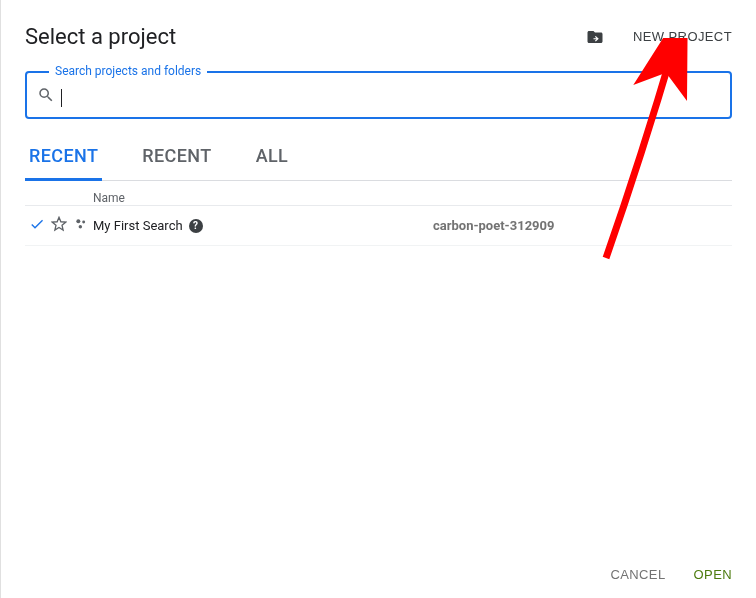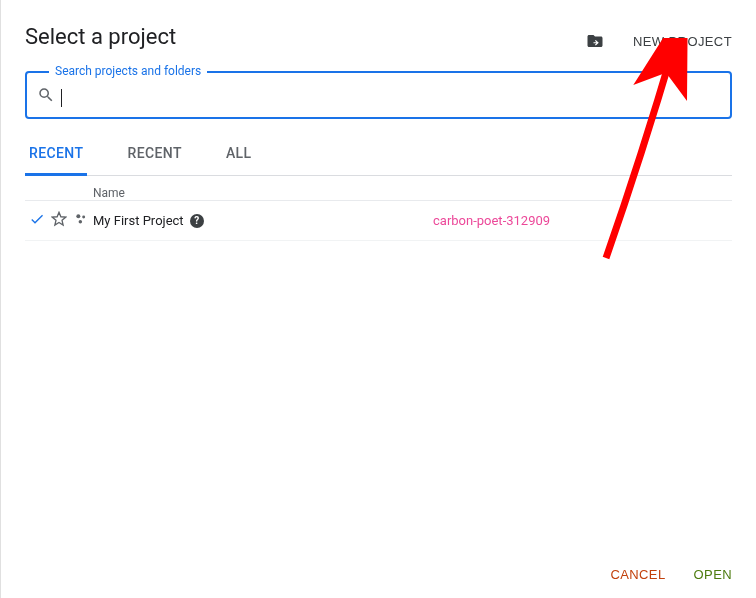--- a/index.html
+++ b/index.html
@@ -9,21 +9,21 @@
       height: 598px;
       background: #fff;
       position: relative;
       color: #202124;
       overflow: hidden;
       border-left: 1px solid #e0e0e0;
     }
     .dialog { padding: 24px 24px 0 24px; }
     .header {
       display: flex;
-      align-items: flex-end;
+      align-items: center;
       justify-content: space-between;
       margin-bottom: 22px;
     }
     .title {
       font-size: 22px;
       font-weight: 400;
       color: #202124;
     }
     .header-actions { display: flex; align-items: center; gap: 28px; }
     .folder-icon {
@@ -69,21 +69,21 @@
       background: transparent;
     }
     .tabs {
       display: flex;
       gap: 36px;
       margin-top: 26px;
       border-bottom: 1px solid #dadce0;
     }
     .tab {
       padding: 0 4px 12px 4px;
-      font-size: 14px;
+      font-size: 18px;
       font-weight: 500;
       letter-spacing: 0.4px;
       color: #5f6368;
       cursor: pointer;
       border-bottom: 3px solid transparent;
       margin-bottom: -1px;
     }
     .tab.active {
       color: #1a73e8;
       border-bottom-color: #1a73e8;
@@ -114,32 +114,32 @@
     .check-icon { color: #1a73e8; width:16px; height:16px; }
     .star-icon { color: #5f6368; width:16px; height:16px; }
     .dots-icon { color: #5f6368; width:16px; height:16px; }
     .row-name { flex: 0 0 340px; display:flex; align-items:center; gap:6px; }
     .help-icon {
       width: 14px; height: 14px; border-radius: 50%;
       background:#3c4043; color:#fff;
       display:inline-flex; align-items:center; justify-content:center;
       font-size:10px; font-weight:700;
     }
-    .row-id { flex: 1; color: #ec4899; }
+    .row-id { flex: 1; color: #737373; font-weight: bold; }
     .footer {
       position: absolute;
       bottom: 16px; right: 24px;
       display: flex; gap: 28px;
     }
     .footer button {
       background: none; border: none;
       font-size: 13px; font-weight: 500; letter-spacing: 0.4px;
       cursor: pointer;
     }
-    .cancel-btn { color: #c2410c; }
+    .cancel-btn { color: #737373; }
     .open-btn { color: #4d7c0f; }
     .arrow-annotation {
       position: absolute;
       top: 38px; left: 560px;
       pointer-events: none;
     }
     .cursor-caret {
       width: 1px; height: 18px; background:#202124;
       animation: blink 1s step-end infinite;
     }
@@ -197,21 +197,21 @@
       </span>
       <span>
         <svg class="dots-icon" viewBox="0 0 24 24" fill="#5f6368">
             <circle cx="8" cy="8" r="3"></circle>
             <circle cx="16" cy="9" r="2.2"></circle>
             <circle cx="11" cy="16" r="2.6"></circle>
           </svg>
       </span>
     </div>
     <div class="row-name">
-      <span>My First Project</span>
+      <span>My First Search</span>
       <span class="help-icon">?</span>
     </div>
     <div class="row-id">carbon-poet-312909</div>
   </div>
 </div>
 
 <div class="footer">
   <button class="cancel-btn">CANCEL</button>
   <button class="open-btn">OPEN</button>
 </div>

